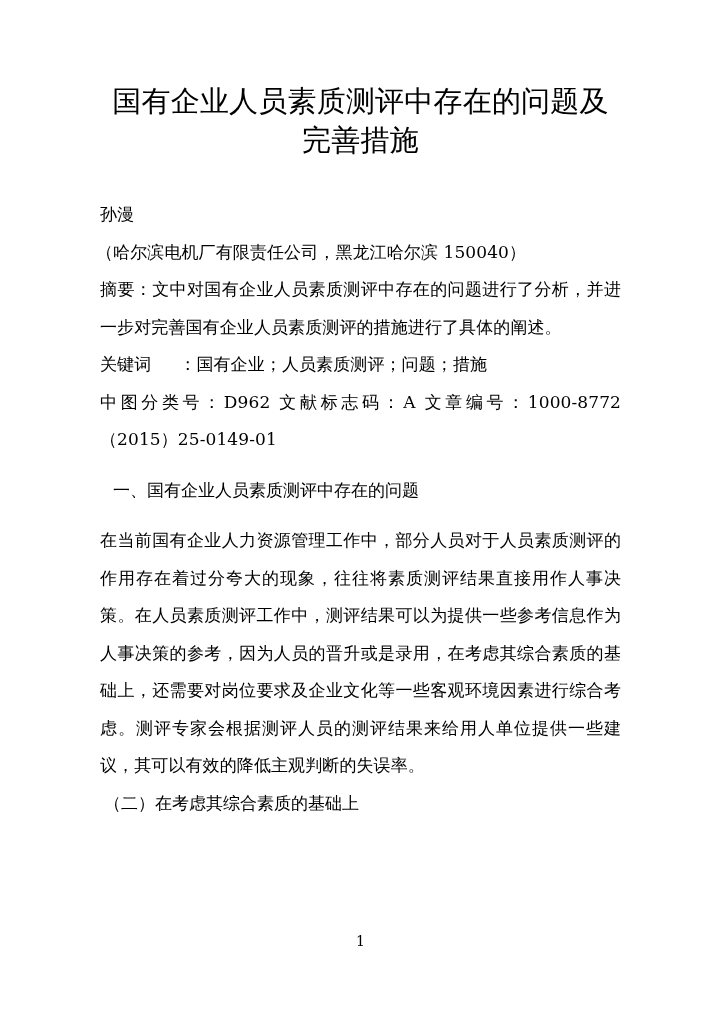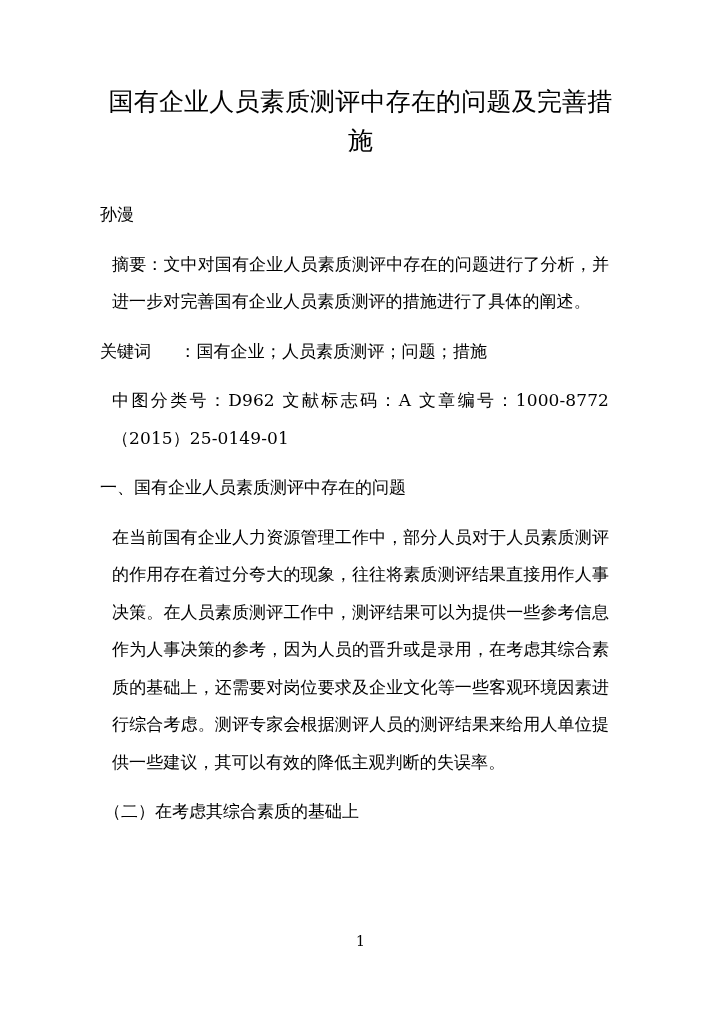--- a/index.html
+++ b/index.html
@@ -20,21 +20,21 @@
     box-sizing: border-box;
   }
   .content {
     position: absolute;
     left: 100px;
     top: 0;
     width: 521px;
   }
   .doc-title {
     font-family: "DejaVu Serif", "Liberation Serif", serif;
-    font-size: 25px;
+    font-size: 29px;
     line-height: 39px;
     text-align: center;
     margin: 0;
     padding-top: 82px;
     font-weight: normal;
     letter-spacing: 0.2px;
   }
   .author-block {
     margin-top: 36px;
   }
@@ -49,32 +49,32 @@
   }
   .line.author {
     margin-top: 4px;
   }
   .affiliation {
     margin-left: -4px;
   }
   .para {
     font-size: 17px;
     line-height: 37.5px;
-    margin: 12px;
+    margin: 0;
     text-align: justify;
     text-justify: inter-ideograph;
     letter-spacing: 0.1px;
   }
   .para-justify {
     text-align-last: left;
   }
   .heading-1 {
     font-size: 17px;
     line-height: 37.5px;
-    margin: 0;
+    margin: 13px;
     font-weight: normal;
   }
   .heading-2 {
     font-size: 17px;
     line-height: 37.5px;
     margin: 0;
     font-weight: normal;
     padding-left: 4px;
   }
   .kw-gap {
@@ -96,20 +96,21 @@
 
 <div class="page">
 
   <div class="content">
 
     <h1 class="doc-title">国有企业人员素质测评中存在的问题及完善措施</h1>
 
     <div class="author-block">
       <p class="line author">孙漫</p>
 
+      <p class="line affiliation">（哈尔滨电机厂有限责任公司，黑龙江哈尔滨 150040）</p>
     </div>
 
     <p class="para para-justify">摘要：文中对国有企业人员素质测评中存在的问题进行了分析，并进一步对完善国有企业人员素质测评的措施进行了具体的阐述。</p>
 
     <p class="line"><span>关键词</span><span class="kw-gap"></span><span>：</span><span>国有企业；人员素质测评；问题；措施</span></p>
 
     <p class="para para-justify">中图分类号：D962 文献标志码：A 文章编号：1000-8772（2015）25-0149-01</p>
 
     <p class="heading-1">一、国有企业人员素质测评中存在的问题</p>
 

